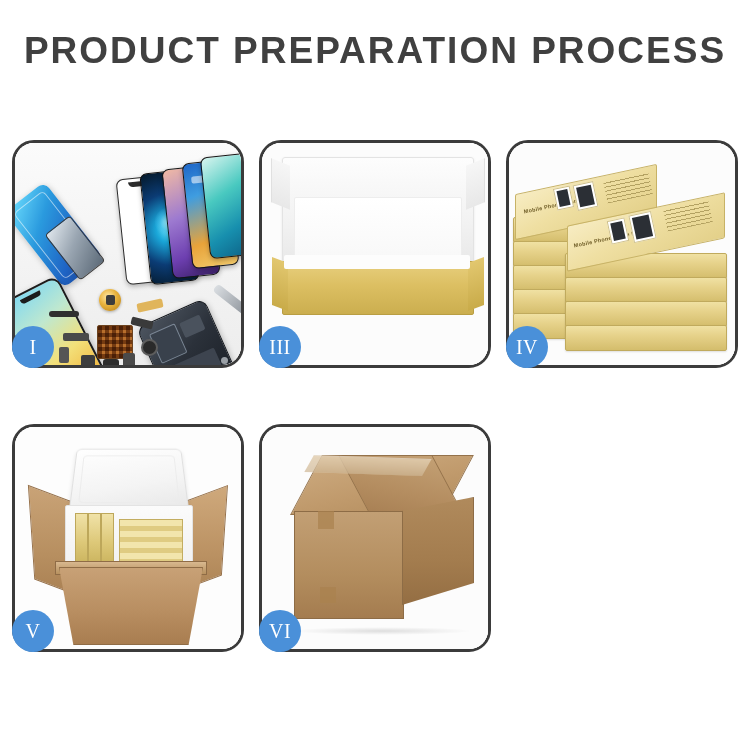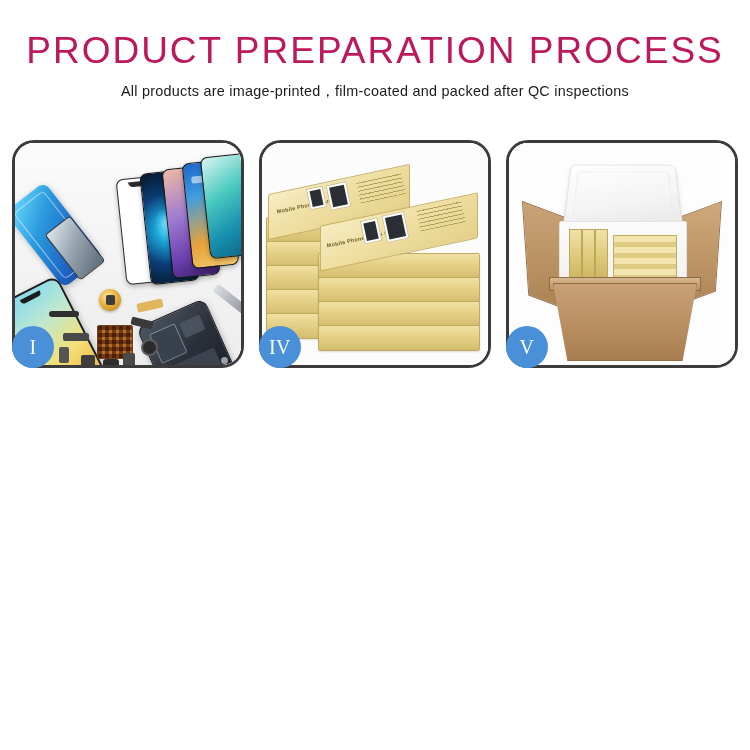--- a/index.html
+++ b/index.html
@@ -6,21 +6,21 @@
   body{
     width:750px;height:750px;background:#ffffff;
     font-family:"Liberation Sans","DejaVu Sans",sans-serif;
     overflow:hidden;position:relative;
   }
   .page{width:750px;height:750px;position:relative;box-sizing:border-box;}
 
   
   .header{position:absolute;left:0;top:0;width:750px;text-align:center;}
   .title{
-    font-size:37px;font-weight:400;color:#be185d;letter-spacing:2.0px;
+    font-size:37px;font-weight:700;color:#404040;letter-spacing:2.0px;
     margin-top:32px;line-height:1.05;white-space:nowrap;
     font-family:"Liberation Sans","DejaVu Sans",sans-serif;
   }
   .subtitle{
     font-size:14.4px;color:#1b1b1b;letter-spacing:.25px;margin-top:11px;
     white-space:nowrap;font-family:"Liberation Sans","DejaVu Sans",sans-serif;
   }
 
   
   .grid{position:absolute;left:12px;top:140px;width:726px;
@@ -213,21 +213,20 @@
   .shadow6{position:absolute;left:30px;bottom:14px;width:180px;height:8px;border-radius:50%;
     background:radial-gradient(ellipse,rgba(0,0,0,.12),rgba(0,0,0,0) 70%);}
 </style>
 </head>
 <body>
 
 <div class="page">
 
   <div class="header">
     <div class="title">PRODUCT PREPARATION PROCESS</div>
-    <div class="subtitle">All products are image-printed，film-coated and packed after QC inspections</div>
   </div>
 
   <div class="grid">
 
     <div class="panel">
       <div class="panel-inner">
         <div class="scene p1">
           <div class="film"></div>
           <div class="film-lcd"></div>
           <div class="ph ph-a"></div>
@@ -254,20 +253,32 @@
           <div class="part camx"></div>
           <div class="part screw1"></div>
 
           <div class="part tool"></div>
         </div>
       </div>
       <div class="badge">I</div>
     </div>
 
 
+    <div class="panel">
+      <div class="panel-inner">
+        <div class="scene p3">
+          <div class="lid3"></div>
+          <div class="foam3"></div>
+          <div class="tray3inner"></div>
+          <div class="grayfoam"></div>
+          <div class="tray3"></div>
+        </div>
+      </div>
+      <div class="badge">III</div>
+    </div>
 
     <div class="panel">
       <div class="panel-inner">
         <div class="scene p4">
 
           <div class="box4" style="left:4px;top:74px;width:96px;"></div>
           <div class="box4" style="left:4px;top:98px;width:96px;"></div>
           <div class="box4" style="left:4px;top:122px;width:96px;"></div>
           <div class="box4" style="left:4px;top:146px;width:96px;"></div>
           <div class="box4" style="left:4px;top:170px;width:96px;"></div>
@@ -314,15 +325,30 @@
             <div class="gcard" style="left:28px;"></div>
             <div class="gflat"></div>
           </div>
           <div class="cartonRim"></div>
           <div class="cartonFront"></div>
         </div>
       </div>
       <div class="badge">V</div>
     </div>
 
+    <div class="panel">
+      <div class="panel-inner">
+        <div class="scene p6">
+          <div class="c6top"></div>
+          <div class="c6topR"></div>
+          <div class="tape6"></div>
+          <div class="c6front"></div>
+          <div class="c6side"></div>
+          <div class="tab6a"></div>
+          <div class="tab6b"></div>
+          <div class="shadow6"></div>
+        </div>
+      </div>
+      <div class="badge">VI</div>
+    </div>
 
   </div>
 </div>
 
 </body></html>

